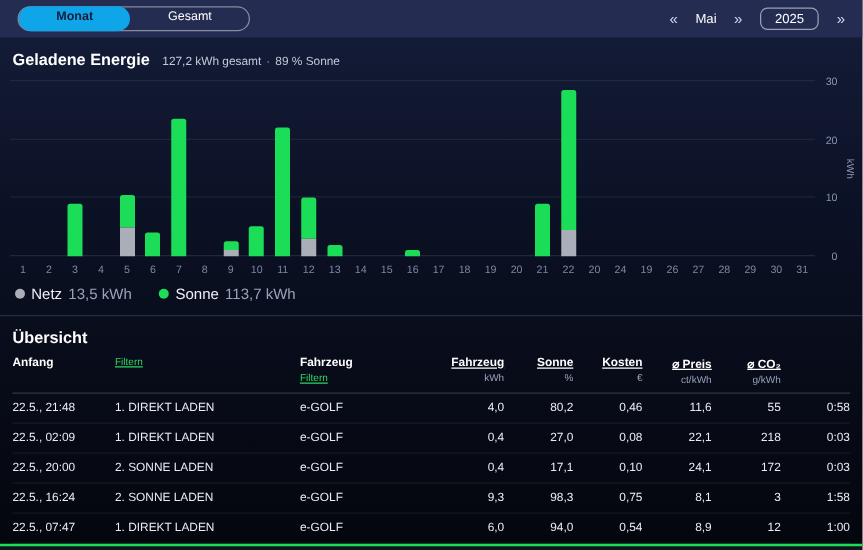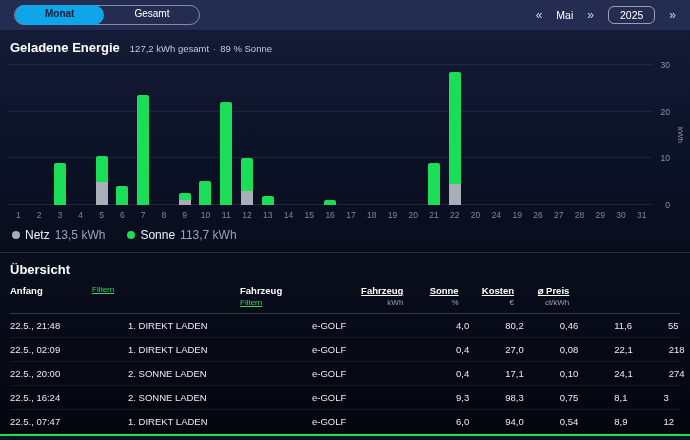--- a/index.html
+++ b/index.html
@@ -68,21 +68,21 @@
   
   .table-title { font-size:13px; font-weight:bold; color:#fff; padding:9px 10px 6px; }
   .table { padding:0 10px; }
   .grid9 { display:grid; grid-template-columns:82px 148px 108px repeat(6,1fr); align-items:start; }
   .thead { padding:2px 0 6px; border-bottom:1px solid rgba(255,255,255,.18); }
   .th { font-size:9.5px; font-weight:bold; color:#fff; display:flex; flex-direction:column; gap:2px; }
   .th.c-right { align-items:flex-end; }
   .th .lbl.sortable { text-decoration:underline; }
   .th .unit { font-size:8px; color:#99a1b8; font-weight:normal; }
   .th .filter { font-size:8px; color:#2bd863; text-decoration:underline; font-weight:normal; cursor:pointer; }
-  .trow { padding:6px 0; border-bottom:1px solid rgba(255,255,255,.07); font-size:9.5px; color:#e9ecf5; cursor:pointer;gap:36px; }
+  .trow { padding:6px 0; border-bottom:1px solid rgba(255,255,255,.07); font-size:9.5px; color:#e9ecf5; cursor:pointer; }
   .cell.c-right { text-align:right; }
   .total-wrap { background:rgba(255,255,255,.06); border-top:2px solid #1cdd57; }
   .total-row { padding:7px 10px; font-size:9.5px; font-weight:bold; color:#fff; }
 </style>
 </head>
 <body>
 
 <div class="topbar">
   <div class="tabs">
     <div class="tab active">Monat</div>
@@ -258,20 +258,24 @@
         <div class="unit">%</div>
       </div>
       <div class="th c-right">
         <div class="lbl sortable">Kosten</div>
         <div class="unit">€</div>
       </div>
       <div class="th c-right">
         <div class="lbl sortable">⌀ Preis</div>
         <div class="unit">ct/kWh</div>
       </div>
+      <div class="th c-right">
+        <div class="lbl sortable">⌀ CO₂</div>
+        <div class="unit">g/kWh</div>
+      </div>
     </div>
   <div>
       <div class="trow grid9">
         <div class="cell c-left">22.5., 21:48</div>
         <div class="cell c-left">1. DIREKT LADEN</div>
         <div class="cell c-left">e-GOLF</div>
         <div class="cell c-right">4,0</div>
         <div class="cell c-right">80,2</div>
         <div class="cell c-right">0,46</div>
         <div class="cell c-right">11,6</div>
@@ -290,21 +294,21 @@
         <div class="cell c-right">0:03</div>
       </div>
       <div class="trow grid9">
         <div class="cell c-left">22.5., 20:00</div>
         <div class="cell c-left">2. SONNE LADEN</div>
         <div class="cell c-left">e-GOLF</div>
         <div class="cell c-right">0,4</div>
         <div class="cell c-right">17,1</div>
         <div class="cell c-right">0,10</div>
         <div class="cell c-right">24,1</div>
-        <div class="cell c-right">274</div>
+        <div class="cell c-right">172</div>
         <div class="cell c-right">0:03</div>
       </div>
       <div class="trow grid9">
         <div class="cell c-left">22.5., 16:24</div>
         <div class="cell c-left">2. SONNE LADEN</div>
         <div class="cell c-left">e-GOLF</div>
         <div class="cell c-right">9,3</div>
         <div class="cell c-right">98,3</div>
         <div class="cell c-right">0,75</div>
         <div class="cell c-right">8,1</div>

